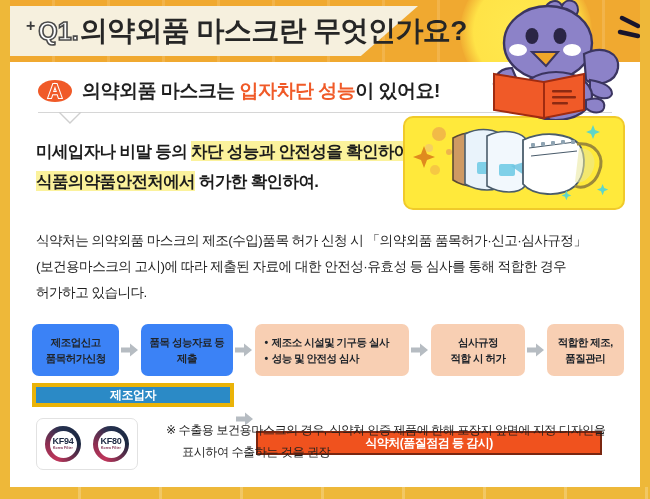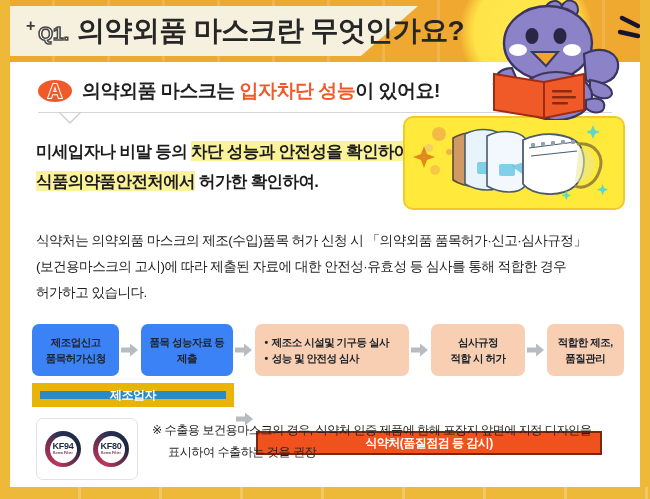--- a/index.html
+++ b/index.html
@@ -101,26 +101,26 @@
   }
   .qplus {
     font-size: 16px;
     font-weight: 700;
     color: #3b3b3b;
     margin-right: 3px;
     position: relative;
     top: -9px;
   }
   .qlabel {
-    font-size: 19px;
+    font-size: 25px;
     font-weight: 700;
     color: #ffffff;
     -webkit-text-stroke: 1.6px #4a4a4a;
     letter-spacing: 0px;
-    margin-right: 8px;
+    margin-right: 1px;
   }
   .qtitle {
     font-size: 28px;
     font-weight: 700;
     color: #262626;
     letter-spacing: -0.6px;
   }
 
   
   .card {
@@ -303,40 +303,40 @@
     align-items: center;
     justify-content: center;
     font-size: 12px;
     font-weight: 700;
     color: #ffffff;
     letter-spacing: -0.5px;
   }
   .bar.maker {
     width: 202px;
     background: #2b8ac6;
-    border: 8px solid #eab308;
+    border: 4px solid #eab308;
   }
   .bar.mfds {
     width: 346px;
     background: #f0521e;
     border: 2px solid #7a2610;
     margin-top: 48px;
   }
 
   
   .footnote {
     position: absolute;
     left: 26px; top: 354px;
     width: 590px;
     display: flex;
     align-items: flex-start;
   }
   .kf-wrap {
     box-sizing: border-box;
-    width: 102px; height: 62px;
+    width: 102px; height: 52px;
     border: 1px solid #e2e2e2;
     border-radius: 7px;
     background: #ffffff;
     display: flex;
     align-items: center;
     justify-content: center;
     gap: 12px;
     flex: 0 0 auto;
     margin-top: 2px;
   }
@@ -366,21 +366,21 @@
     letter-spacing: -0.3px;
   }
   .kf-badge .kf-sub {
     font-size: 3.4px;
     font-weight: 700;
     color: #7c2a4c;
     line-height: 5px;
     letter-spacing: 0.1px;
   }
   .note-text {
-    margin-left: 14px;
+    margin-left: 28px;
     padding-top: 3px;
   }
   .note-text .ln {
     font-size: 12.2px;
     color: #1f1f1f;
     line-height: 22px;
     letter-spacing: -0.55px;
     white-space: nowrap;
   }
   .note-text .ln.indent { padding-left: 16px; }

